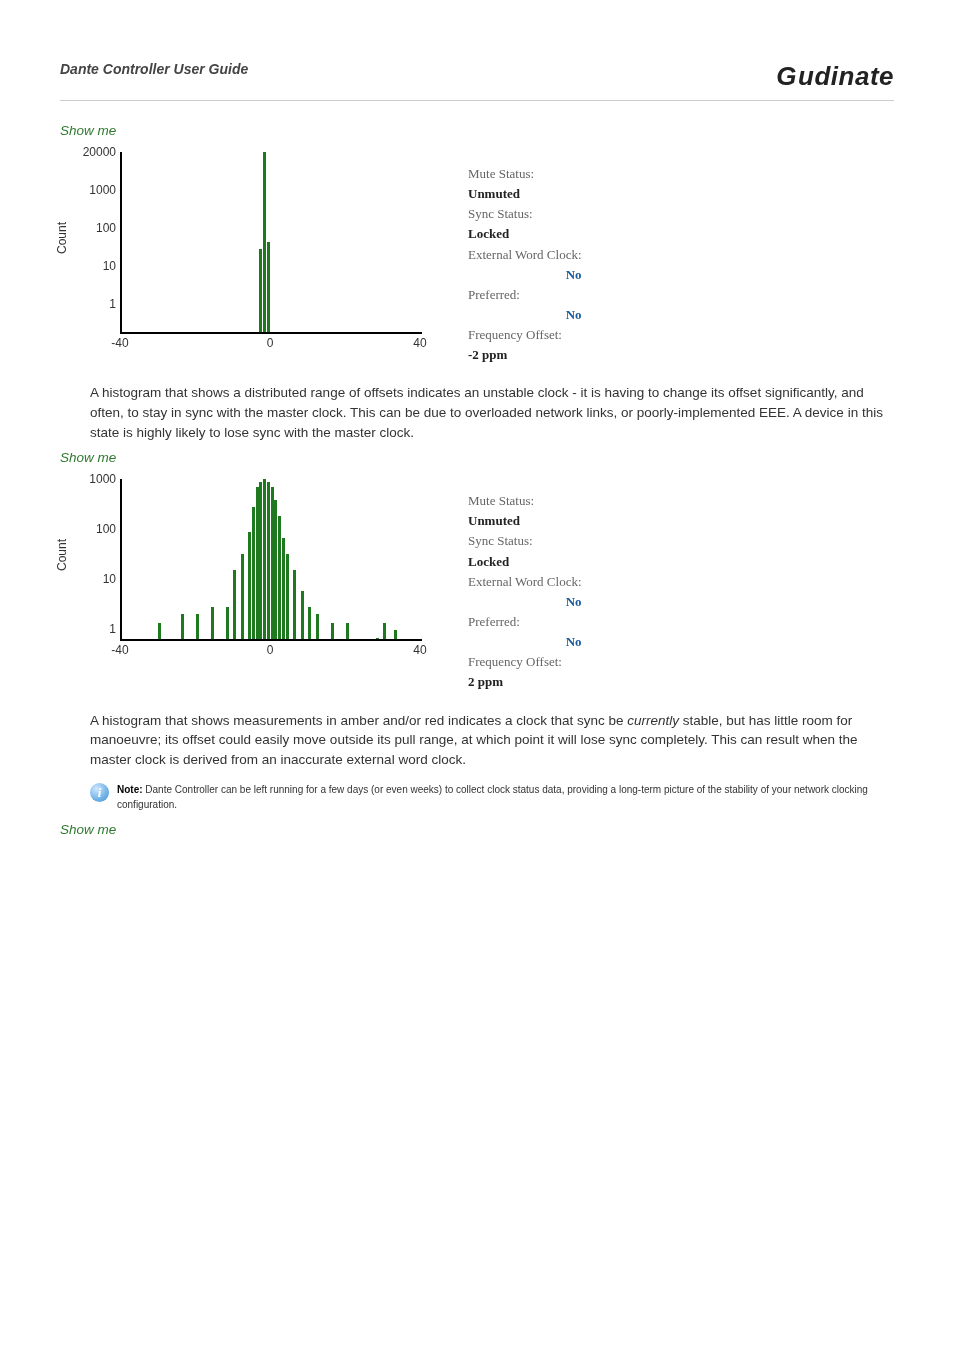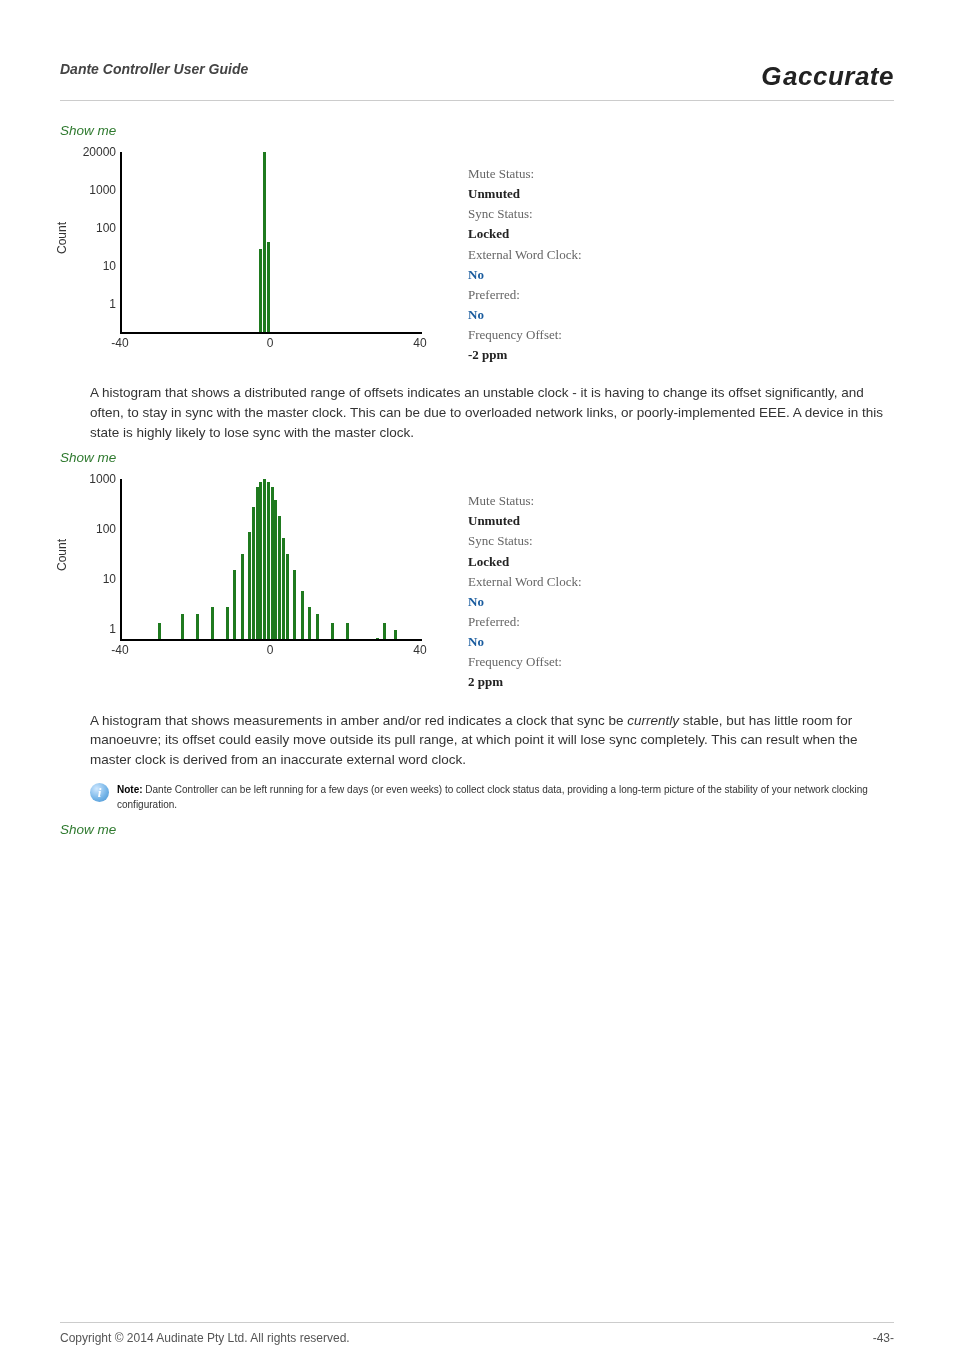--- a/index.html
+++ b/index.html
@@ -113,21 +113,21 @@
   .status-box {
     font-size: 13px;
     line-height: 1.55;
     color: #444;
     margin-left: 28px;
     margin-top: 20px;
     font-family: Liberation Serif, serif;
   }
   .status-box .lbl { color: #666; }
   .status-box .val { font-weight: bold; color: #222; }
-  .status-box .val.no { color: #1a5c9e; }
+  .status-box .val.no { color: #1a5c9e; text-align: right; }
   .note-row {
     display: flex;
     align-items: flex-start;
     margin: 14px 0 10px 0;
   }
   .note-icon {
     width: 19px;
     height: 19px;
     border-radius: 50%;
     background: radial-gradient(circle at 35% 30%, #cfe8ff, #6fb1e6 60%, #4a93cf);
@@ -165,21 +165,21 @@
   em.italic { font-style: italic; }
 </style>
 </head>
 <body>
 
 <div class="page">
   <div class="header-row">
     <div class="header-title">Dante Controller User Guide</div>
     <div class="logo">
       <span class="mark">G</span>
-        <span>accurate</span>
+        <span>udinate</span>
     </div>
   </div>
 
   <div class="content">
     <div class="showme">Show me</div>
 
     <div class="chart-block">
       <div class="chart">
         <div class="y-label">Count</div>
         <div class="ytick" style="top:1px">20000</div>
@@ -274,17 +274,13 @@
     <div class="note-row">
       <div class="note-icon">i</div>
       <div class="note-text">
         <span class="lead">Note:</span><span>  Dante Controller can be left running for a few days (or even weeks) to collect clock status data, providing a long-term picture of the stability of your network clocking configuration.</span>
       </div>
     </div>
 
     <div class="showme">Show me</div>
   </div>
 
-  <div class="footer">
-    <span>Copyright © 2014 Audinate Pty Ltd. All rights reserved.</span>
-    <span>-43-</span>
-  </div>
 </div>
 
 </body></html>

